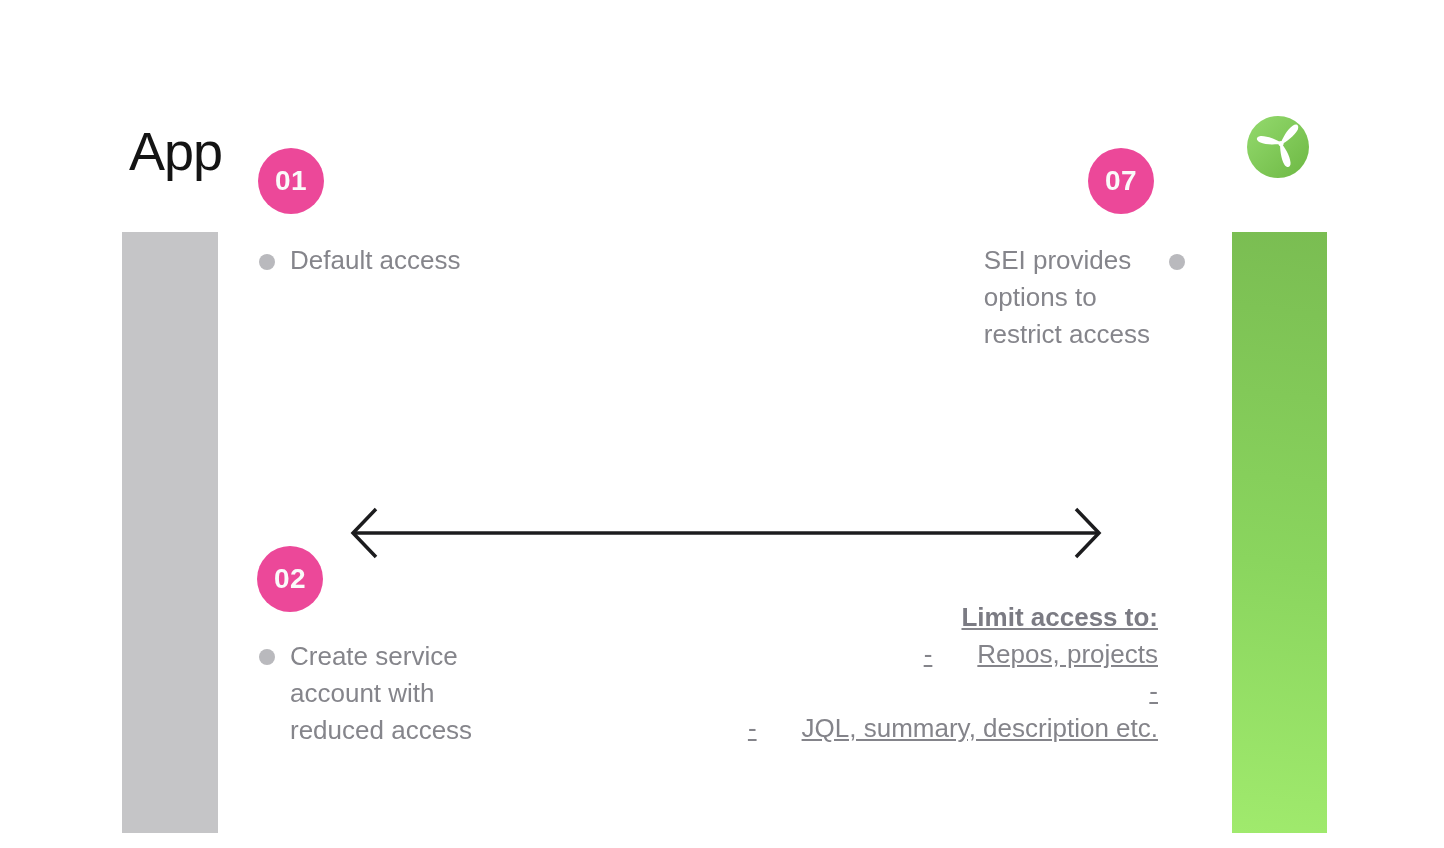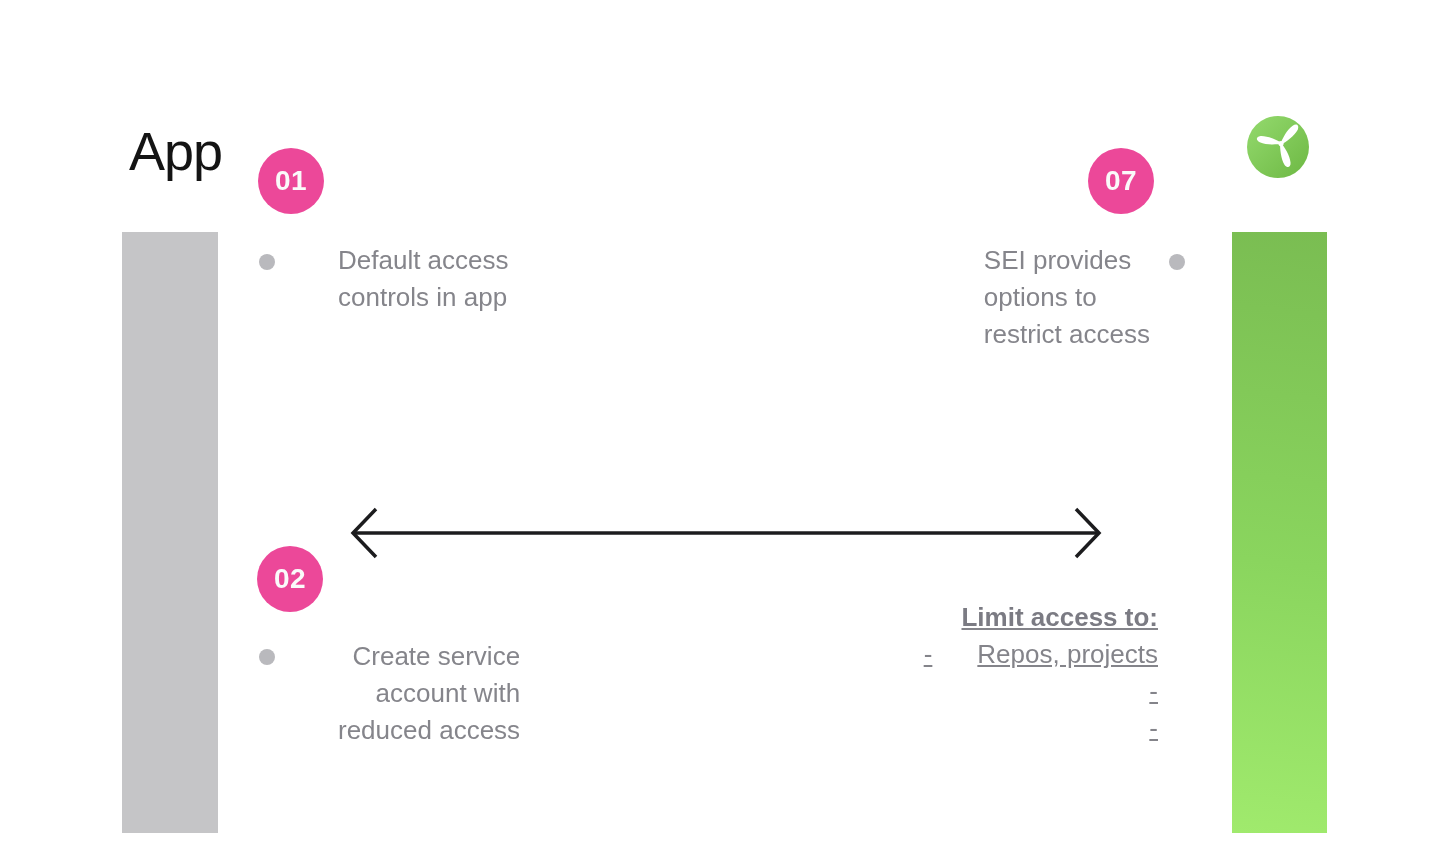--- a/index.html
+++ b/index.html
@@ -69,24 +69,23 @@
   }
   .bullet-1 { left: 259px; top: 254px; }
   .bullet-2 { left: 259px; top: 649px; }
   .bullet-3 { left: 1169px; top: 254px; }
   .step-text {
     position: absolute;
     font-size: 26px;
     line-height: 37px;
     color: #85858b;
     white-space: nowrap;
-    margin-left: 48px;
   }
   .text-1 { left: 290px; top: 242px; text-align: left; }
-  .text-2 { left: 290px; top: 638px; text-align: right; }
+  .text-2 { left: 290px; top: 638px; text-align: left; }
   .text-3 { right: 294px; top: 242px; }
   .arrow-wrap {
     position: absolute;
     left: 348px;
     top: 505px;
     width: 756px;
     height: 56px;
   }
   .limit-block {
     position: absolute;
@@ -143,21 +142,20 @@
   <div class="step-circle circle-02">
     <span>02</span>
   </div>
   <div class="step-circle circle-03">
     <span>07</span>
   </div>
 
   <span class="bullet-dot bullet-1"></span>
   <div class="step-text text-1">
     <div>Default access</div>
-    <div>controls in app</div>
   </div>
 
   <span class="bullet-dot bullet-2"></span>
   <div class="step-text text-2">
     <div>Create service</div>
     <div>account with</div>
     <div>reduced access</div>
   </div>
 
   <span class="bullet-dot bullet-3"></span>
@@ -179,16 +177,17 @@
     <div class="limit-title">Limit access to:</div>
     <div class="limit-row">
       <span>-</span>
       <span>Repos, projects</span>
     </div>
     <div class="limit-row">
       <span>-</span>
     </div>
     <div class="limit-row">
       <span>-</span>
+      <span>JQL, summary, description etc.</span>
     </div>
   </div>
 
 </div>
 
 </body></html>

